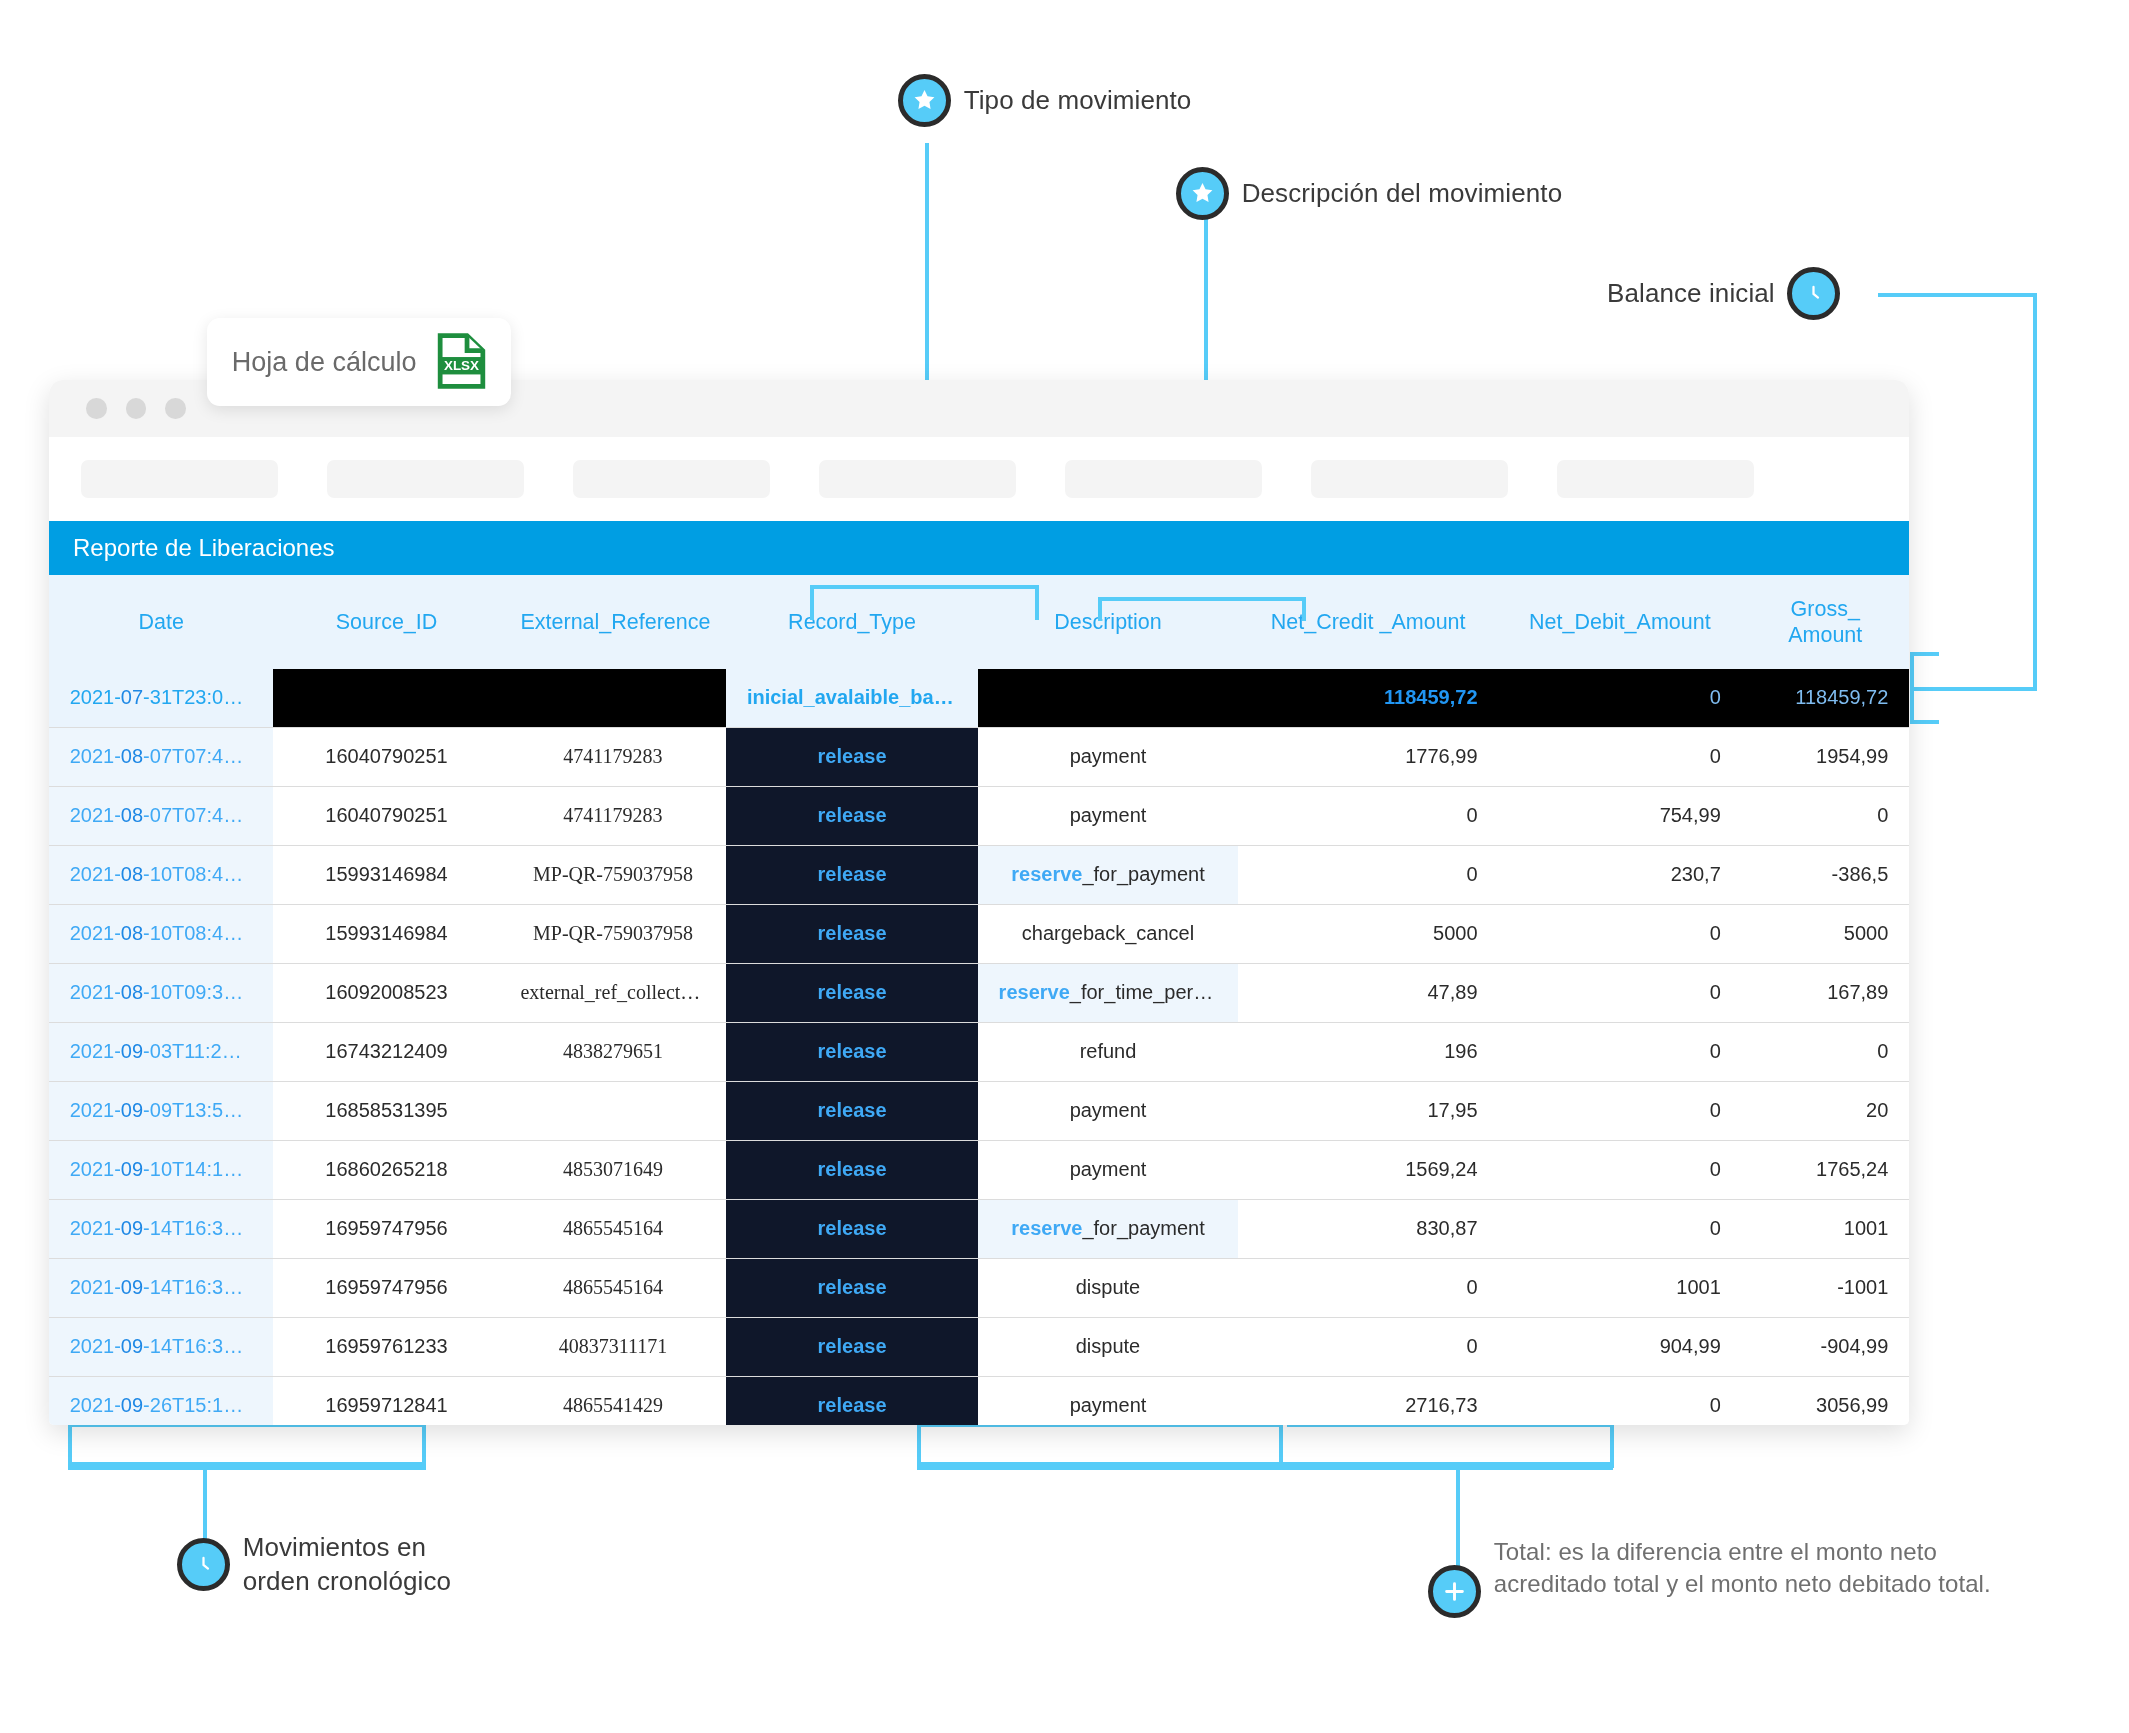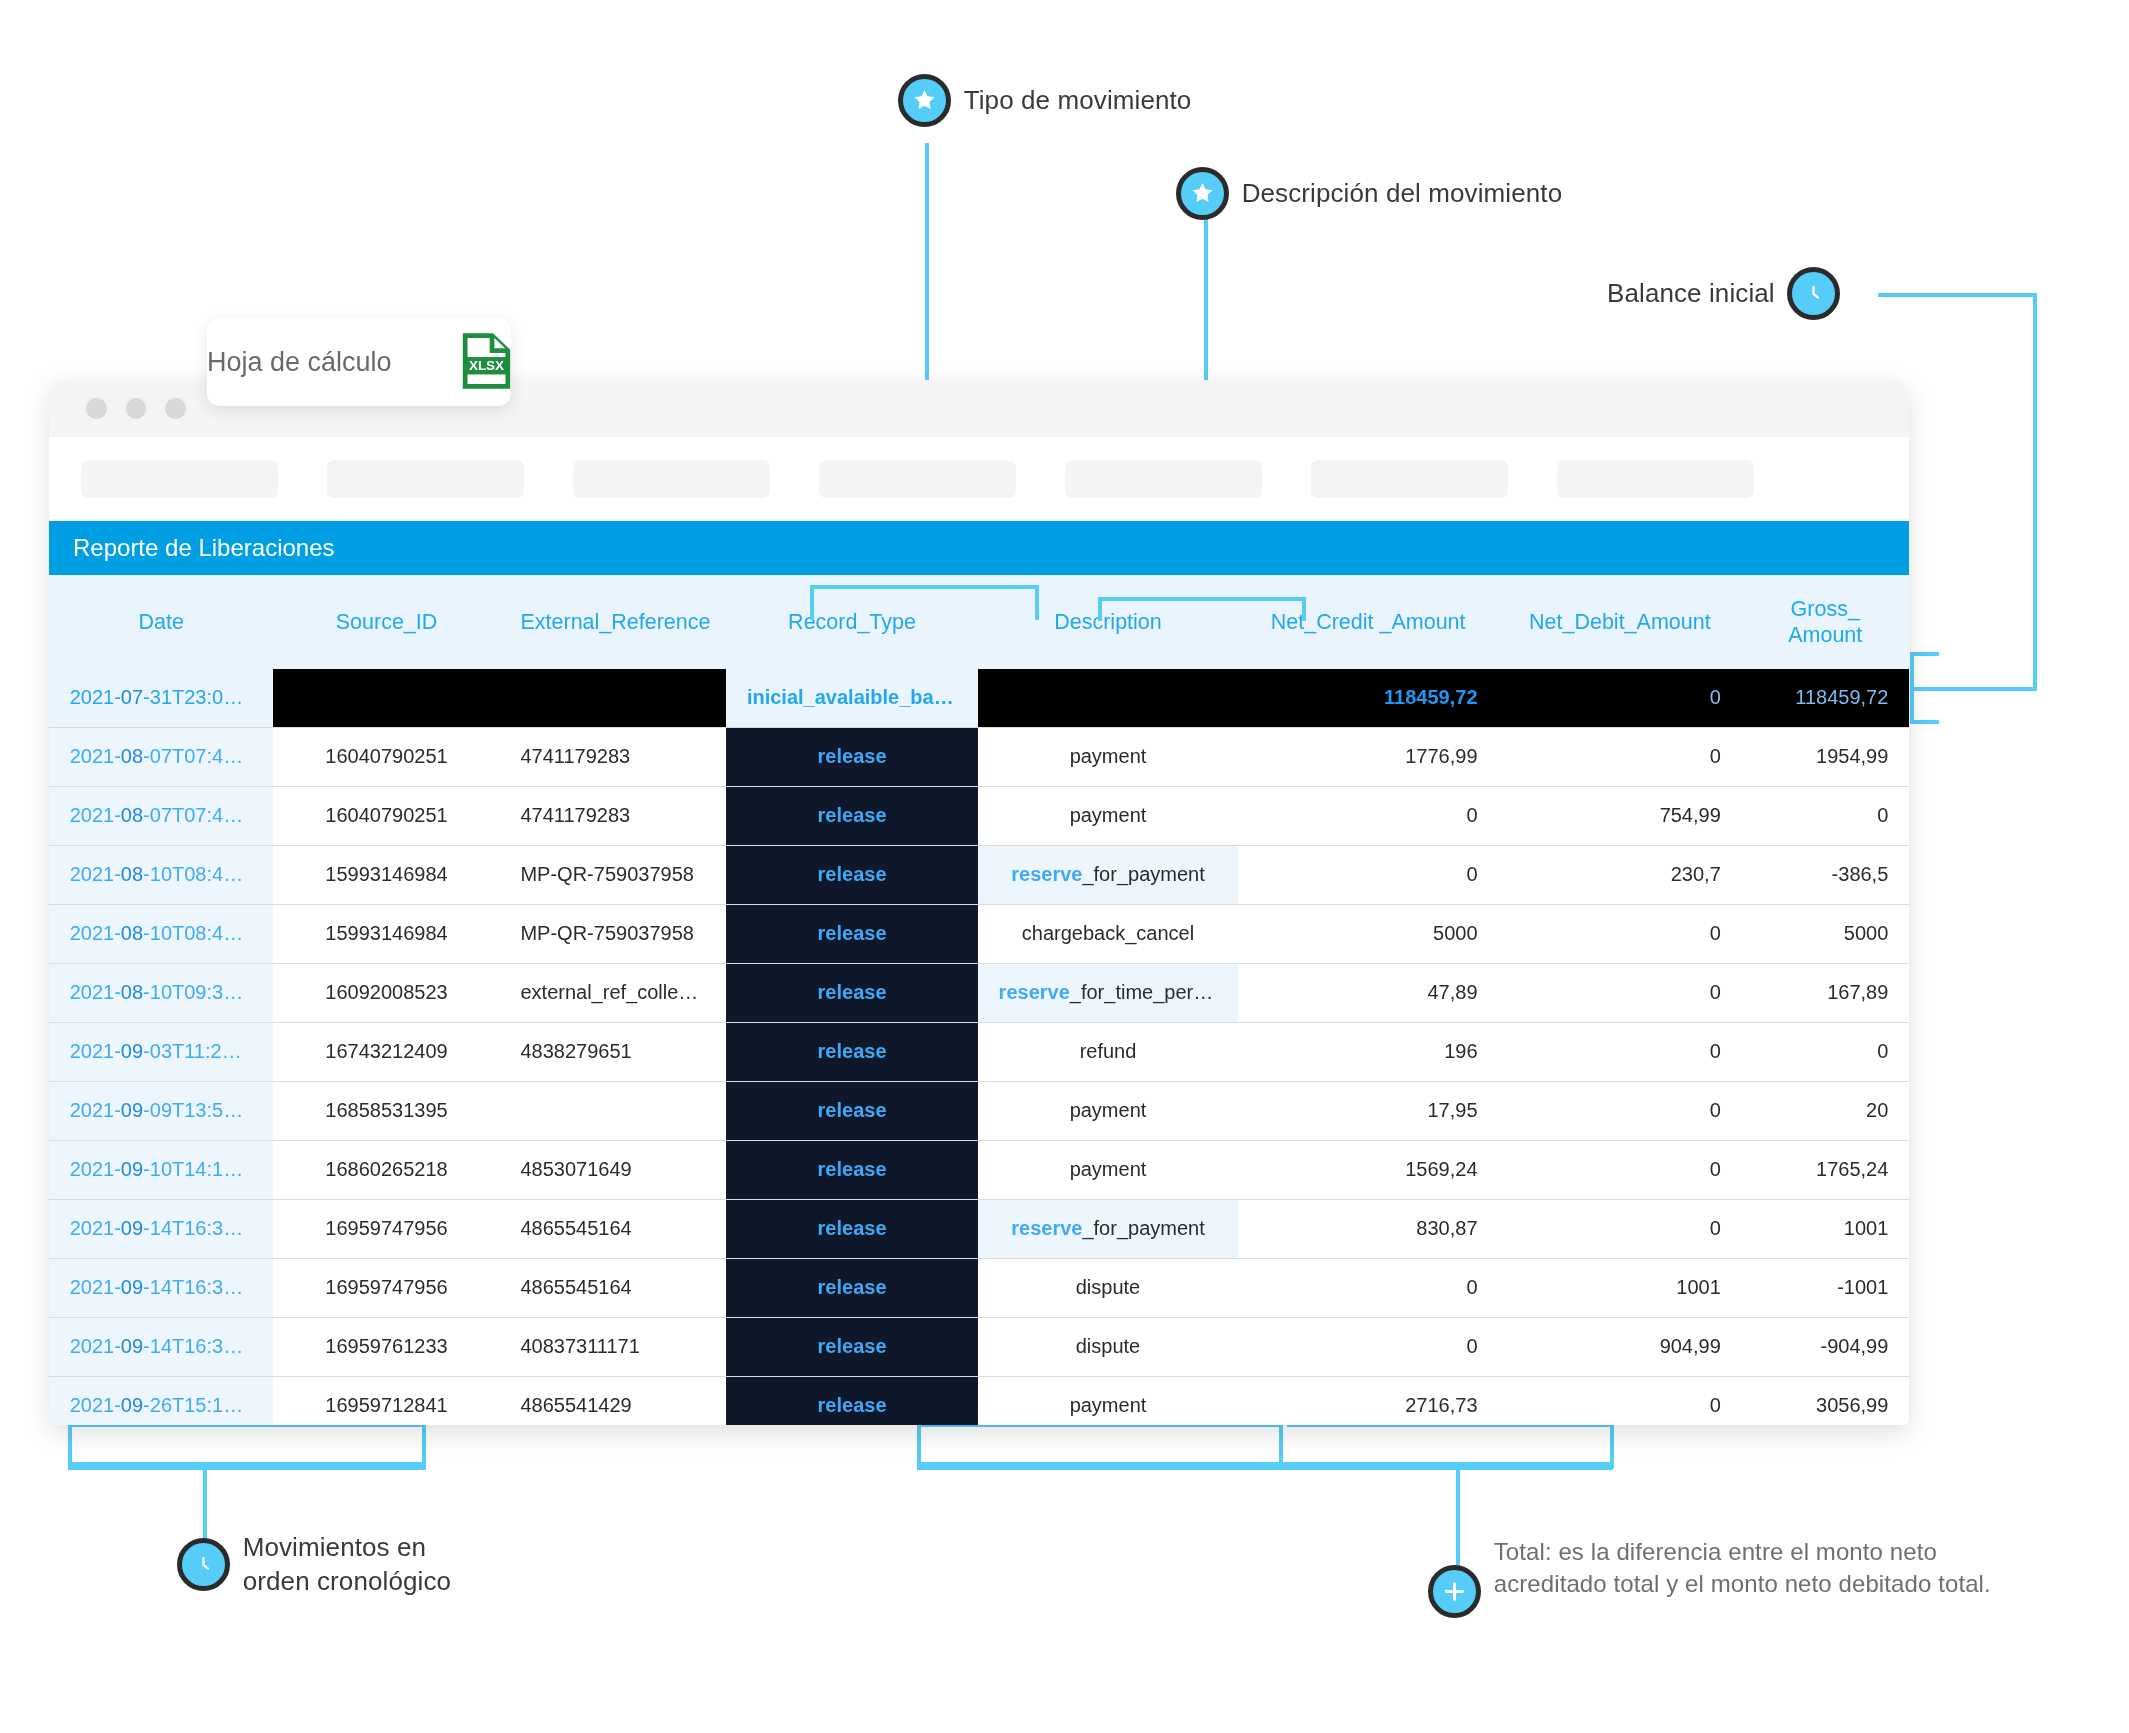--- a/index.html
+++ b/index.html
@@ -50,21 +50,21 @@
     display: flex; align-items: center; gap: 49px; padding: 0 32px;
   }
   .ph { height: 38px; border-radius: 7.2px; background: #F4F4F4; }
 
   
   #xlsx-tab {
     position: absolute; left: 207px; top: 318px;
     width: 304px; height: 88px;
     background: #ffffff; border-radius: 12.7px;
     box-shadow: 0 4px 16px rgba(0,0,0,.10);
-    display: flex; align-items: center; justify-content: space-between; gap: 20.7px;
+    display: flex; align-items: center; justify-content: center; gap: 20.7px;
     z-index: 6;
   }
   #xlsx-tab .lbl { font-size: 27px; color: #6a6a6a; }
 
   
   #report { width: 100%; }
   #report-title {
     background: #009EE3; color: #ffffff;
     font-size: 24px; padding: 14.3px 0 14.3px 24px; height: 54px;
     display: flex; align-items: center;
@@ -76,21 +76,21 @@
     border: none; line-height: 1.22;
   }
   td {
     font-size: 20px; color: #2b2b2b; padding: 17.5px 20.7px;
     border-top: 1.6px solid #DCDCDC; vertical-align: middle; white-space: nowrap;
     overflow: hidden; text-overflow: ellipsis;
   }
   tr.initial td { background: #000000; border-top: none; color: #22A7F0; }
   td.c-date   { background: #EEF6FD; color: #3FA9F5; text-align: center; }
   td.c-src    { text-align: center; }
-  td.c-ext    { text-align: left; }
+  td.c-ext    { text-align: center; font-family: Liberation Serif, serif; }
   td.c-rec    { background: #0f172a; color: #3FA9F5; text-align: center; font-weight: bold; }
   td.c-desc   { text-align: center; }
   td.c-desc.hl{ background: #EEF6FD; }
   td.c-num    { text-align: right; }
   tr.initial td.c-date, tr.initial td.c-rec { background: #EAF4FD; }
   .ym { font-weight: normal; color: #1E88E5; }
   .res { color: #3FA9F5; font-weight: bold; }
   .initial-val { color: #7FBCF0; }
   .initial-val.b { color: #2196F3; font-weight: bold; }
 

